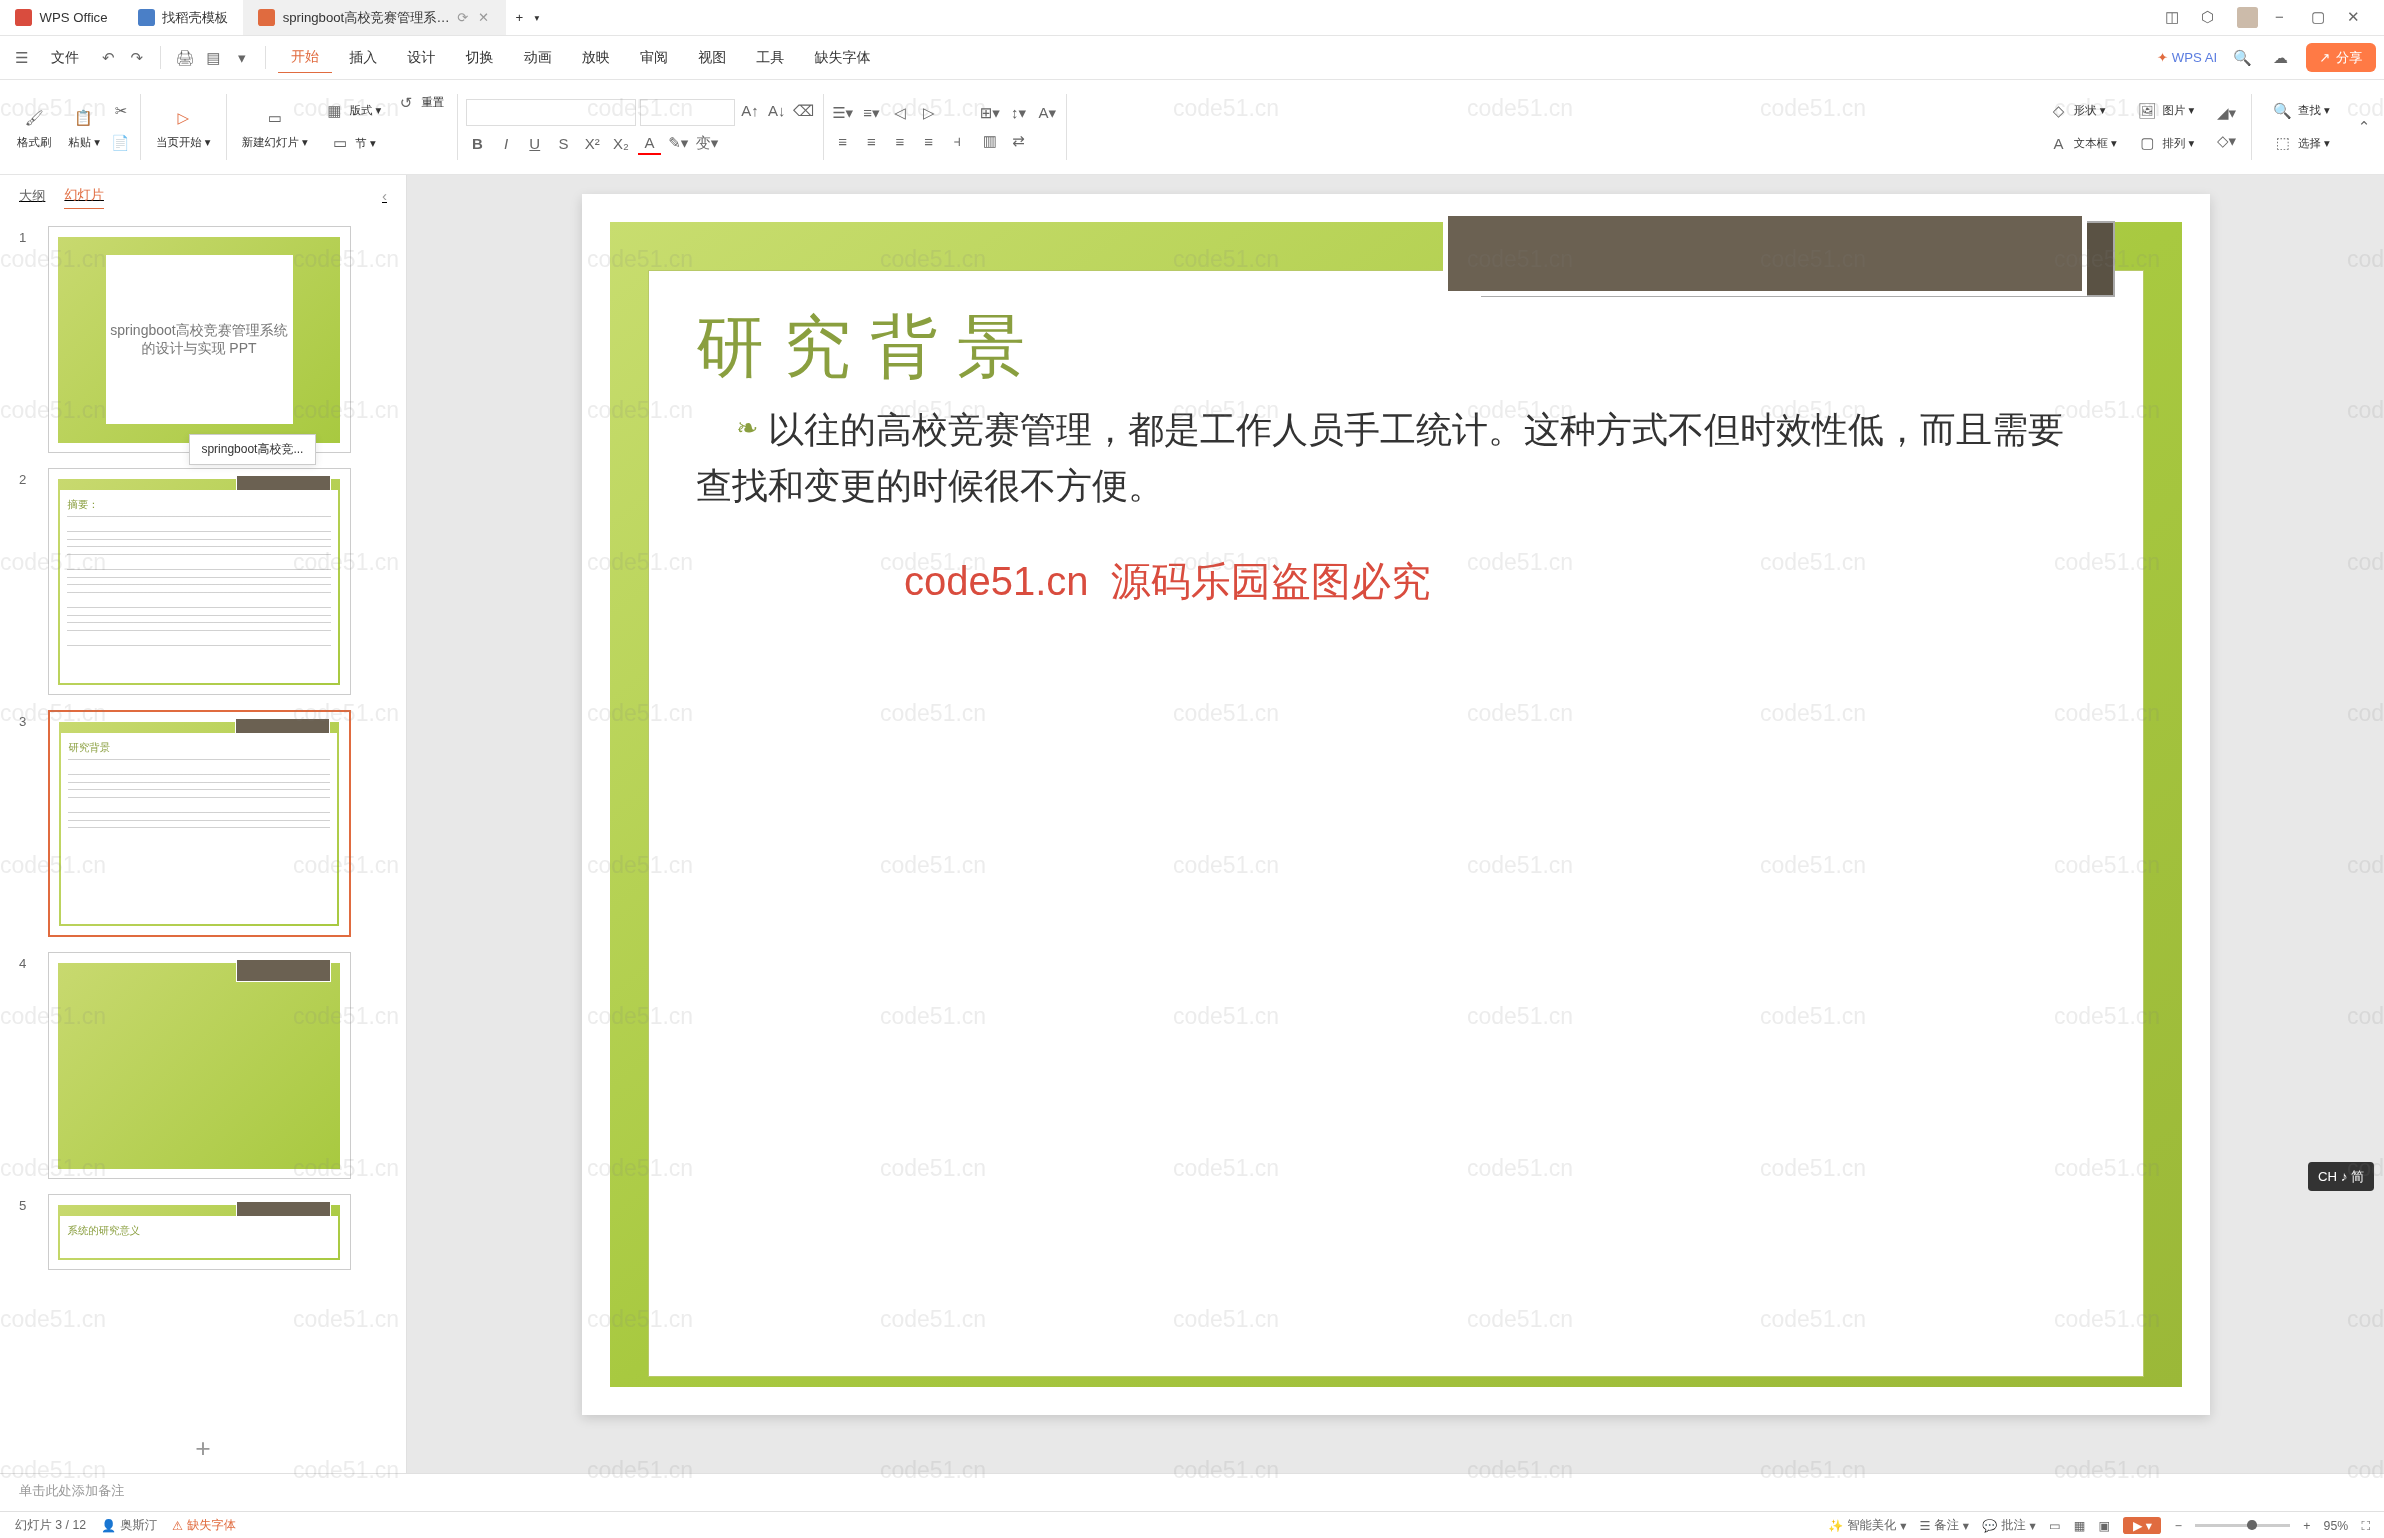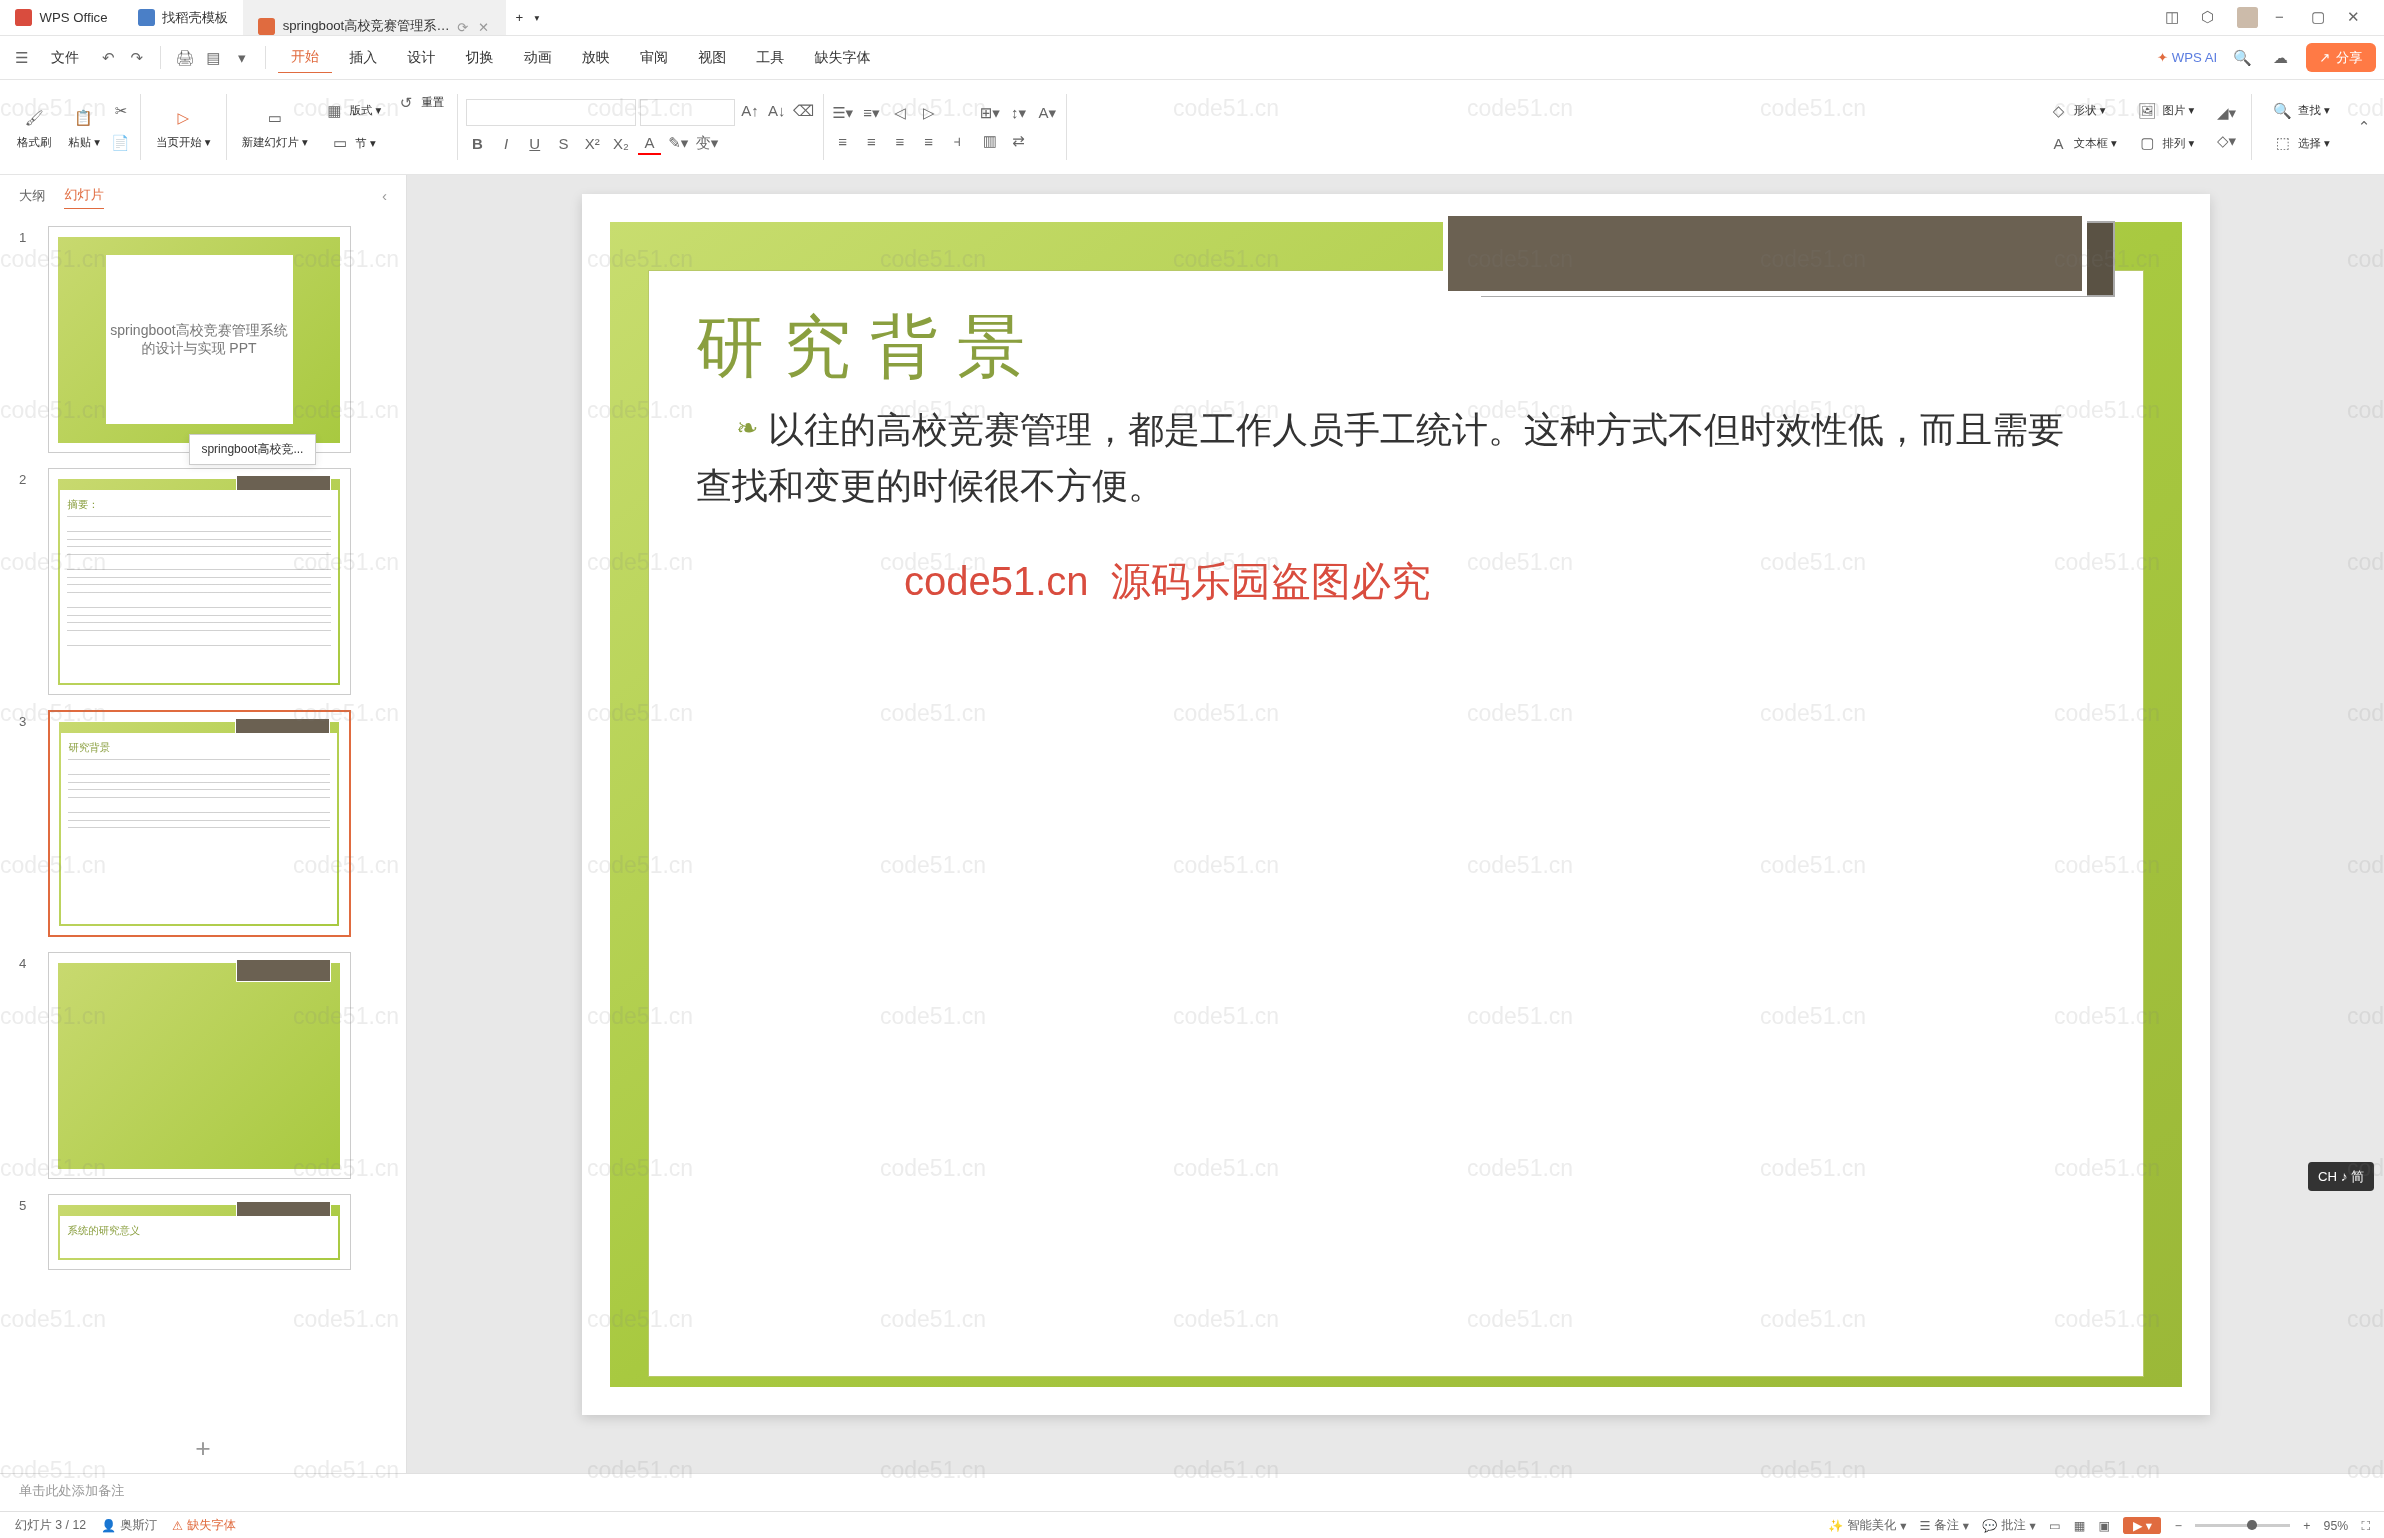--- a/index.html
+++ b/index.html
@@ -4,21 +4,21 @@
 <style>
 * { margin: 0; padding: 0; box-sizing: border-box; font-family: "Microsoft YaHei", sans-serif; }
 body { background: #f5f5f5; width: 2385px; height: 1539px; overflow: hidden; position: relative; }
 
 
 .watermark { position: absolute; color: rgba(128,128,128,0.15); font-size: 23px; pointer-events: none; z-index: 1000; }
 
 
 .title-bar { height: 36px; background: #fff; display: flex; align-items: center; border-bottom: 0.9px solid #e5e5e5; }
 .app-tab { display: flex; align-items: center; padding: 0 15px; height: 100%; gap: 7.6px; font-size: 13.2px; color: #333; }
-.app-tab.active { background: #f0f0f0; align-items: flex-end; }
+.app-tab.active { background: #f0f0f0; }
 .app-tab-close { width: 15px; height: 15px; display: flex; align-items: center; justify-content: center; color: #999; }
 .wps-icon { width: 17px; height: 17px; background: #d94c3e; border-radius: 2.8px; display: inline-block; }
 .doc-icon { width: 17px; height: 17px; background: #4a7fc7; border-radius: 2.8px; display: inline-block; }
 .ppt-icon { width: 17px; height: 17px; background: #e06b3f; border-radius: 2.8px; display: inline-block; }
 .title-right { margin-left: auto; display: flex; gap: 17px; padding-right: 19px; align-items: center; }
 .title-right-icon { width: 19px; height: 19px; color: #666; cursor: pointer; }
 
 
 .menu-bar { height: 44px; background: #fff; display: flex; align-items: center; padding: 0 9.5px; gap: 3.8px; border-bottom: 0.9px solid #e5e5e5; }
 .menu-icon { width: 24.6px; height: 24.6px; display: flex; align-items: center; justify-content: center; color: #666; cursor: pointer; }
@@ -38,21 +38,21 @@
 .ribbon-sep { width: 0.9px; height: 66px; background: #e0e0e0; margin: 0 5.7px; }
 .ribbon-small { width: 23px; height: 23px; display: flex; align-items: center; justify-content: center; color: #666; cursor: pointer; }
 .ribbon-right { margin-left: auto; display: flex; align-items: center; gap: 7.6px; }
 .ribbon-select { height: 26.5px; border: 0.9px solid #ddd; padding: 0 5.7px; font-size: 11.4px; min-width: 95px; }
 
 
 .main-area { display: flex; height: calc(100% - 36px - 44px - 95px - 38px - 28px); }
 
 
 .slide-panel { width: 407px; background: #fff; border-right: 0.9px solid #e0e0e0; display: flex; flex-direction: column; }
-.slide-panel-tabs { display: flex; padding: 7.6px 19px; gap: 19px; align-items: center; }
+.slide-panel-tabs { display: flex; padding: 7.6px 19px; gap: 19px; align-items: center; text-decoration: underline; }
 .slide-tab { font-size: 13.2px; color: #666; padding: 3.8px 0; cursor: pointer; }
 .slide-tab.active { color: #e06b3f; border-bottom: 1.9px solid #e06b3f; }
 .slide-collapse { margin-left: auto; color: #999; cursor: pointer; }
 .slide-list { flex: 1; overflow-y: auto; padding: 9.5px 19px; }
 .slide-item { display: flex; gap: 9.5px; margin-bottom: 15px; }
 .slide-num { width: 19px; font-size: 13.2px; color: #666; padding-top: 3.8px; }
 .slide-thumb { width: 303px; height: 227px; background: #fff; border: 0.9px solid #ccc; position: relative; overflow: hidden; }
 .slide-thumb.selected { border: 2.8px solid #e06b3f; }
 .slide-thumb-inner { position: absolute; inset: 9.5px; background: linear-gradient(135deg, #c8d96f, #a8c940); }
 .slide-thumb-content { position: absolute; inset: 21px 11.4px 11.4px 11.4px; background: #fff; padding: 7.6px; font-size: 6.6px; color: #333; overflow: hidden; }

